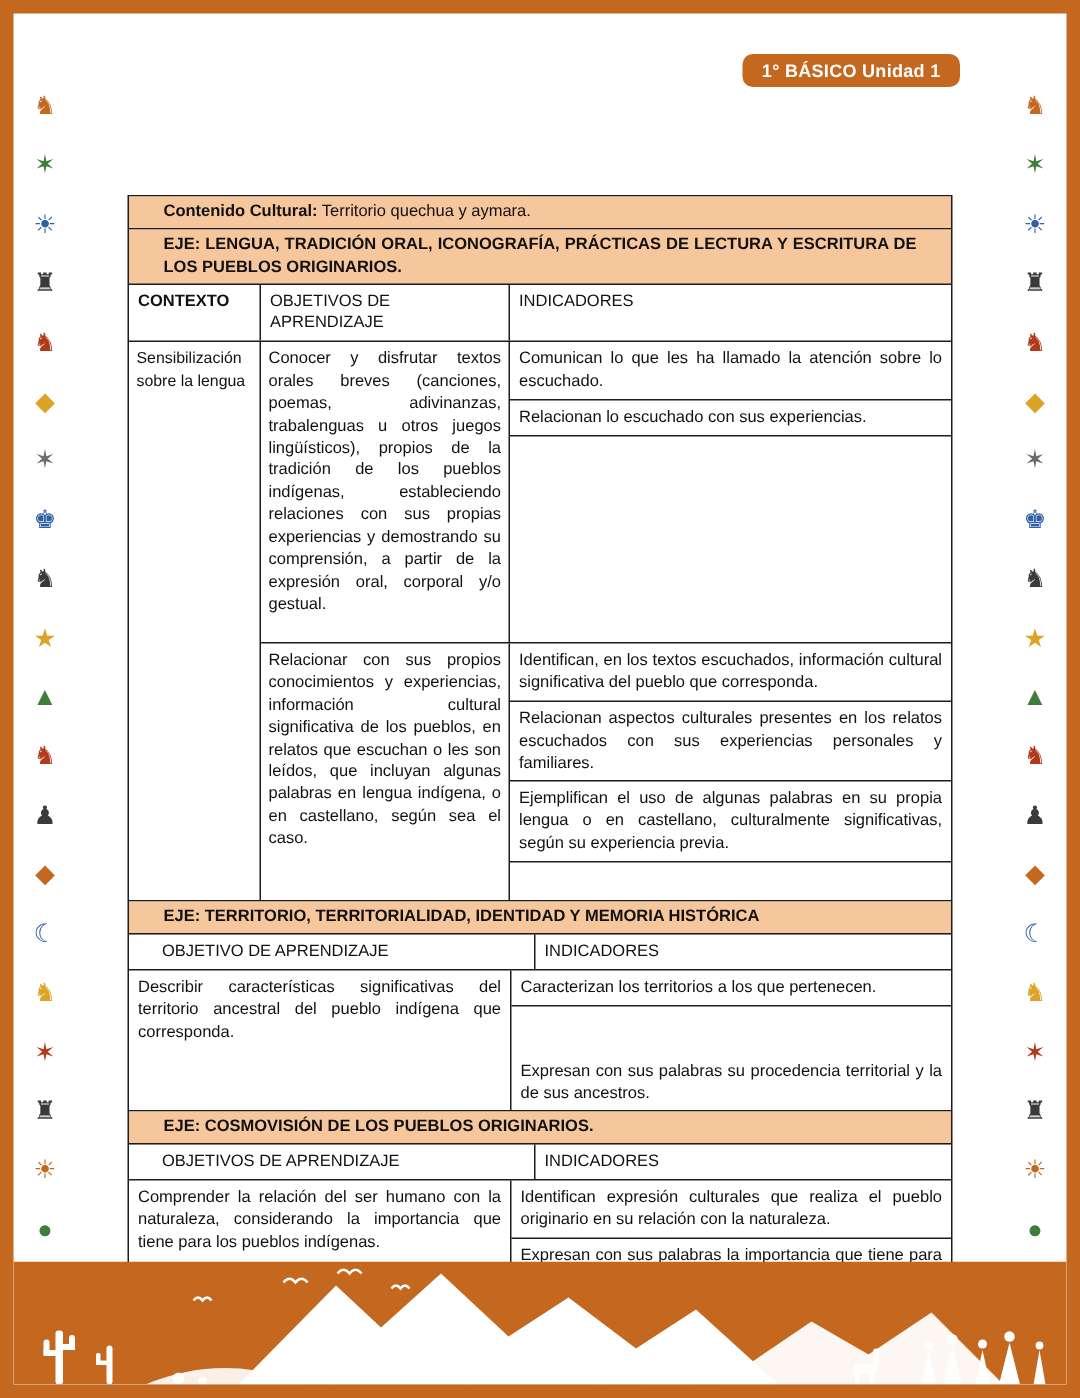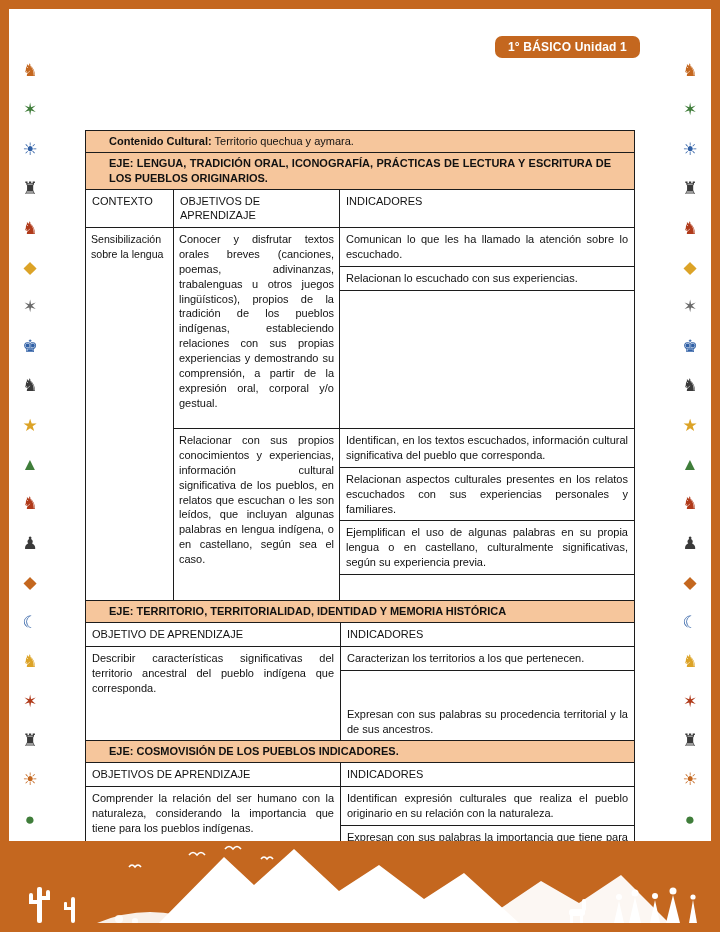--- a/index.html
+++ b/index.html
@@ -26,24 +26,24 @@
   .doc {
     position:absolute; left:85px; top:130px; width:550px; z-index:4;
     border:1px solid var(--line); font-size:11px; line-height:1.35; background:#fff;
   }
   .row { border-bottom:1px solid var(--line); padding:3px 23px; }
   .cc { background:var(--peach); }
   .cc .b { font-weight:bold; }
   .eje { background:var(--peach); font-weight:bold; text-align:justify; }
   .hdr { display:flex; border-bottom:1px solid var(--line); }
   .hdr > div { padding:4px 6px; }
-  .c1 { width:88px; border-right:1px solid var(--line); }
+  .c1 { width:88px; border-right:1px solid var(--line);font-weight:bold; }
   .c2 { width:166px; border-right:1px solid var(--line); }
   .c3 { flex:1; }
-  .cA { width:255px; border-right:1px solid var(--line); }
+  .cA { width:255px; border-right:1px solid var(--line);margin-left:16px; }
   .cB { flex:1; }
 
   .body1 { display:flex; border-bottom:1px solid var(--line); }
   .ctx { width:88px; border-right:1px solid var(--line); padding:4px 5px; text-align:justify; font-size:10.6px; }
   .groups { flex:1; display:flex; flex-direction:column; }
   .group { display:flex; }
   .group + .group { border-top:1px solid var(--line); }
   .obj { width:166px; border-right:1px solid var(--line); padding:4px 5px; text-align:justify; }
   .inds { flex:1; display:flex; flex-direction:column; }
   .ind { padding:4px 6px; border-bottom:1px solid var(--line); text-align:justify; }
@@ -164,21 +164,21 @@
 
     <div class="bodyA b2">
       <div class="objA">Describir características significativas del territorio ancestral del pueblo indígena que corresponda.</div>
       <div class="inds">
         <div class="ind">Caracterizan los territorios a los que pertenecen.</div>
         <div class="ind nb">Expresan con sus palabras su procedencia territorial y la de sus ancestros.</div>
         <div class="fill"></div>
       </div>
     </div>
 
-    <div class="row eje">EJE: COSMOVISIÓN DE LOS PUEBLOS INDICADORES.</div>
+    <div class="row eje">EJE: COSMOVISIÓN DE LOS PUEBLOS ORIGINARIOS.</div>
 
     <div class="hdr">
       <div class="cA">OBJETIVOS DE APRENDIZAJE</div>
       <div class="cB">INDICADORES</div>
     </div>
 
     <div class="bodyA b3">
       <div class="objA">Comprender la relación del ser humano con la naturaleza, considerando la importancia que tiene para los pueblos indígenas.</div>
       <div class="inds">
         <div class="ind">Identifican expresión culturales que realiza el pueblo originario en su relación con la naturaleza.</div>

